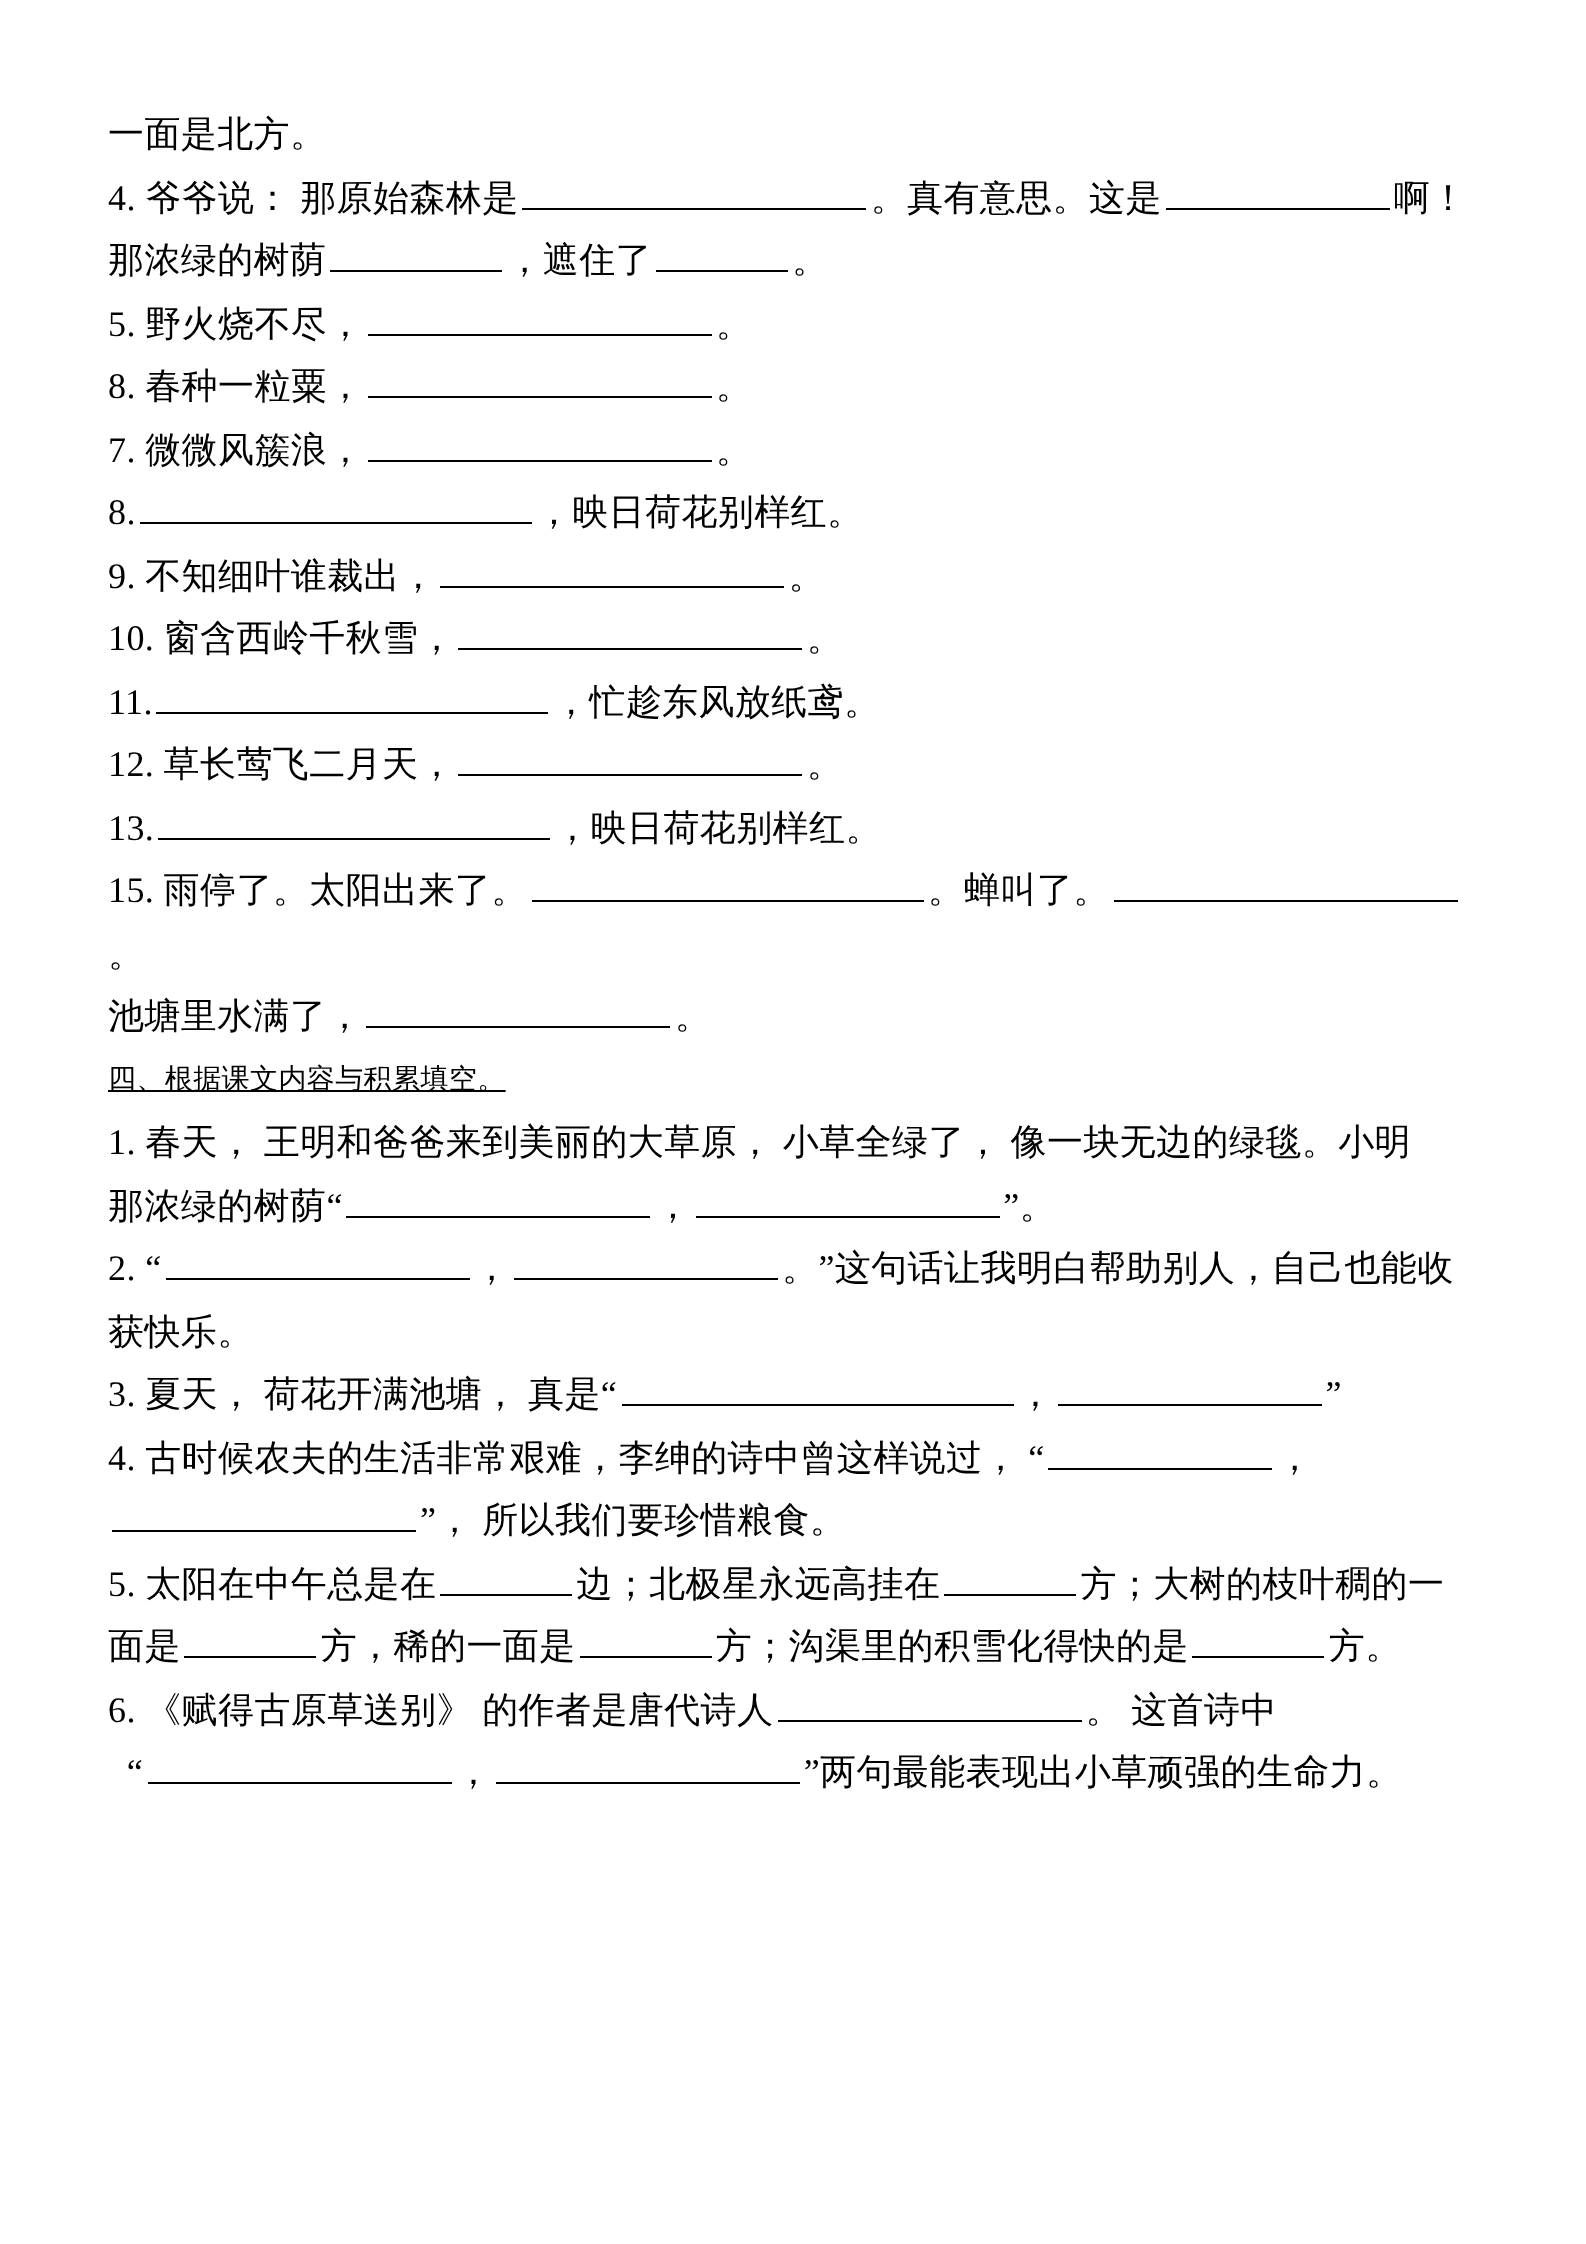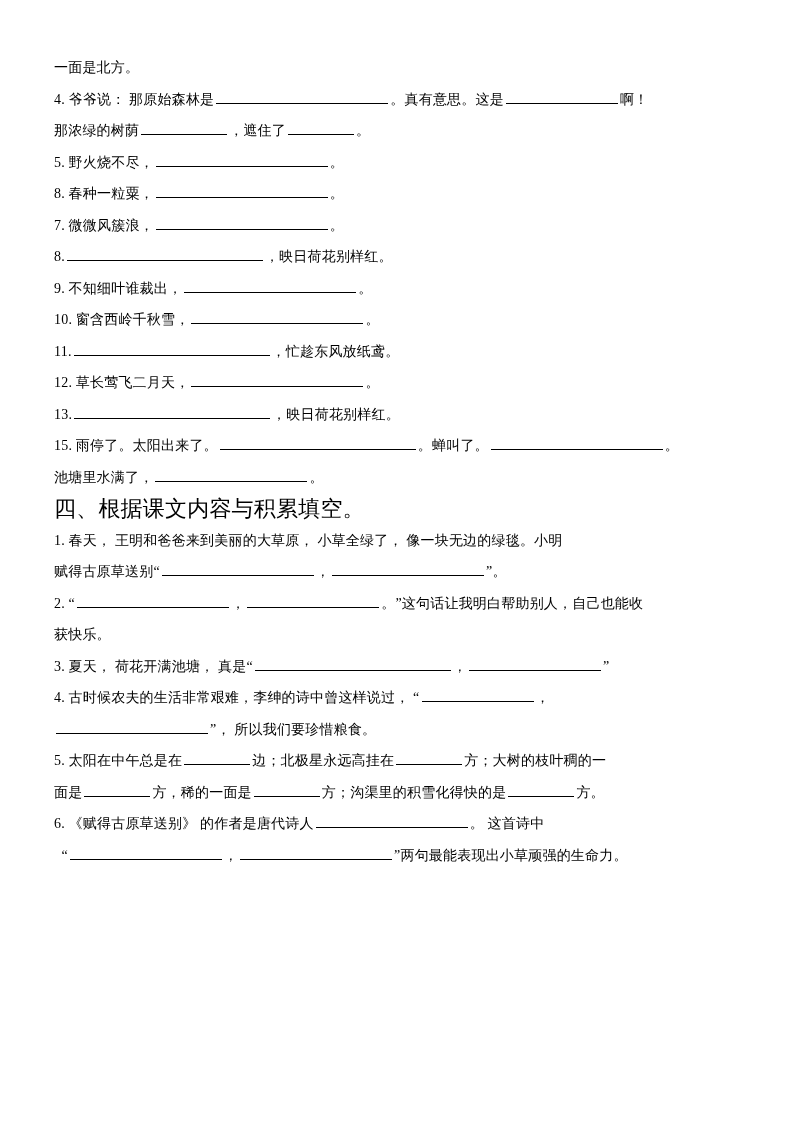--- a/index.html
+++ b/index.html
@@ -15,43 +15,44 @@
     position: relative;
     overflow: hidden;
   }
   .page {
     padding: 52px 54px 0 54px;
     box-sizing: border-box;
     width: 793px;
     height: 1122px;
   }
   .line {
-    font-size: 14px;
+    font-size: 18px;
     line-height: 31.5px;
     letter-spacing: 0.2px;
     white-space: pre-wrap;
     word-break: break-all;
   }
   .blank {
     display: inline-block;
     border-bottom: 1px solid #000;
     vertical-align: baseline;
     height: 17px;
     margin: 0 2px;
   }
   .b-s  { width: 66px; }
   .b-m  { width: 86px; }
   .b-l  { width: 112px; }
   .b-xl { width: 132px; }
   .b-2xl{ width: 152px; }
   .b-3xl{ width: 172px; }
   .b-4xl{ width: 196px; }
   .section-title {
-    font-size: 22px;
+    font-size: 14px;
     line-height: 31.5px;
+    text-decoration: underline;
   }
 </style>
 </head>
 <body>
 
 <div class="page">
 
   <div class="line"><span>一面是北方。</span></div>
 
   <div class="line"><span>4. 爷爷说： 那原始森林是</span><span class="blank b-3xl"></span><span>。真有意思。这是</span><span class="blank b-l"></span><span>啊！</span></div>
@@ -78,21 +79,21 @@
 
 
   <div class="line"><span>15. 雨停了。太阳出来了。</span><span class="blank b-4xl"></span><span>。蝉叫了。</span><span class="blank b-3xl"></span><span>。</span></div>
 
   <div class="line"><span>池塘里水满了，</span><span class="blank b-2xl"></span><span>。</span></div>
 
   <div class="line section-title"><span>四、根据课文内容与积累填空。</span></div>
 
   <div class="line"><span>1. 春天， 王明和爸爸来到美丽的大草原， 小草全绿了， 像一块无边的绿毯。小明</span></div>
 
-  <div class="line"><span>赋得古原草送别“</span><span class="blank b-2xl"></span><span>，</span><span class="blank b-2xl"></span><span>”。</span></div>
+  <div class="line"><span>那浓绿的树荫“</span><span class="blank b-2xl"></span><span>，</span><span class="blank b-2xl"></span><span>”。</span></div>
 
   <div class="line"><span>2. “</span><span class="blank b-2xl"></span><span>，</span><span class="blank b-xl"></span><span>。”这句话让我明白帮助别人，自己也能收</span></div>
 
   <div class="line"><span>获快乐。</span></div>
 
   <div class="line"><span>3. 夏天， 荷花开满池塘， 真是“</span><span class="blank b-4xl"></span><span>，</span><span class="blank b-xl"></span><span>”</span></div>
 
   <div class="line"><span>4. 古时候农夫的生活非常艰难，李绅的诗中曾这样说过， “</span><span class="blank b-l"></span><span>，</span></div>
 
   <div class="line"><span class="blank b-2xl"></span><span>”， 所以我们要珍惜粮食。</span></div>

